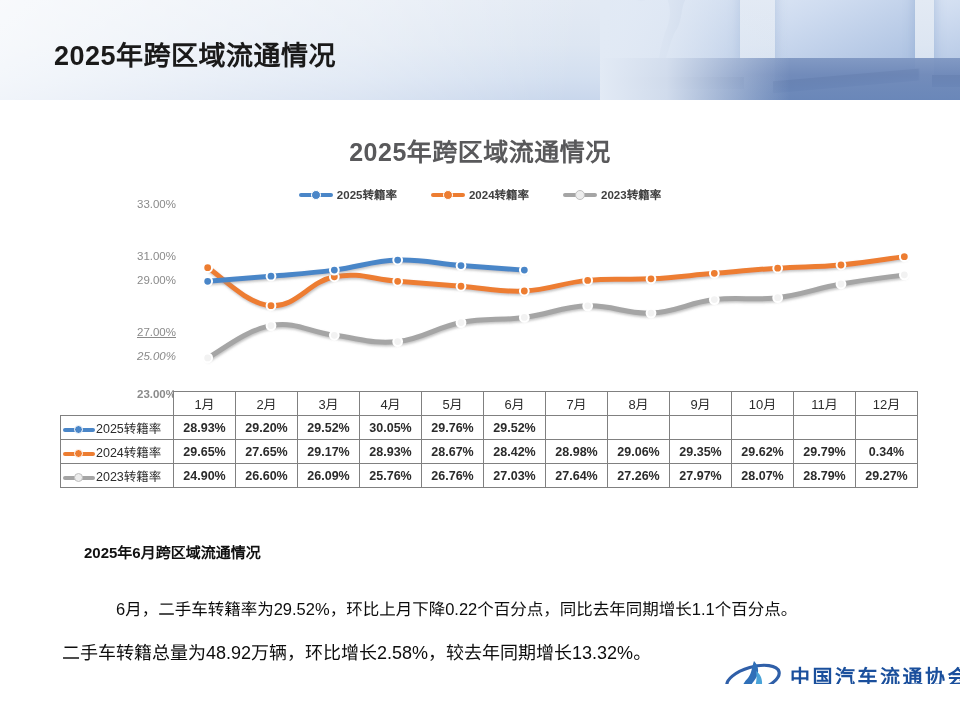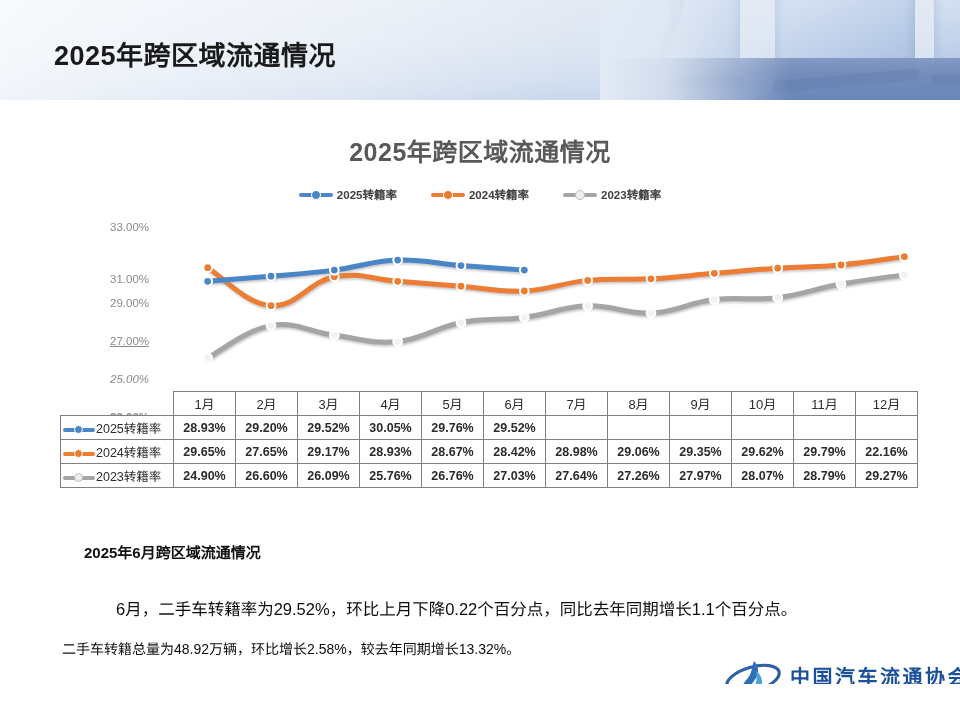--- a/index.html
+++ b/index.html
@@ -130,25 +130,25 @@
 
   #plot-wrap {
     position: absolute;
     left: 0; top: 96px;
     width: 960px; height: 300px;
   }
   .ytick {
     position: absolute;
     right: 0;
     width: 66px;
+    text-align: right;
     font-size: 11.5px;
     color: #8a8a8a;
     transform: translateY(-50%);
     white-space: nowrap;
-    margin-top: 23px;
   }
   #ytick-col {
     position: absolute;
     left: 110px; top: 0; width: 66px; height: 300px;
   }
   #plot-svg {
     position: absolute;
     left: 176px; top: 0;
   }
 
@@ -230,21 +230,21 @@
     width: 880px;
     font-size: 16.5px;
     color: #0d0d0d;
     text-indent: 54px;
     white-space: nowrap;
   }
   #note-line-2 {
     position: absolute;
     left: 62px; top: 108px;
     width: 880px;
-    font-size: 14px;
+    font-size: 18px;
     color: #0d0d0d;
     white-space: nowrap;
   }
 
   
   #logo {
     position: absolute;
     left: 724px; top: 655px;
     width: 228px; height: 58px;
     display: flex;
@@ -340,21 +340,21 @@
           <span class="lk-dot" style="background:#EDEDED;border-color:#BFBFBF"></span>
         </span>
         <span>2023转籍率</span>
       </div>
     </div>
 
     <div id="plot-wrap">
       <div id="ytick-col">
           <div class="ytick" style="top: 198px; font-weight: bold;">23.00%</div>
           <div class="ytick" style="top: 160px; font-style: italic;">25.00%</div>
-          <div class="ytick" style="top: 122px; text-decoration: underline;">27.00%</div>
+          <div class="ytick" style="top: 136px; text-decoration: underline;">27.00%</div>
           <div class="ytick" style="top: 84px;">29.00%</div>
           <div class="ytick" style="top: 60px;">31.00%</div>
           <div class="ytick" style="top: 8px;">33.00%</div>
         </div>
       <svg id="plot-svg" width="760" height="300">
         <defs>
           <filter id="softshadow" x="-20%" y="-20%" width="150%" height="160%">
             <feDropShadow dx="0.8" dy="1.6" stdDeviation="1.3" flood-color="#8e8e8e" flood-opacity="0.55"></feDropShadow>
           </filter>
         </defs>
@@ -443,21 +443,21 @@
           <td class="val">27.65%</td>
           <td class="val">29.17%</td>
           <td class="val">28.93%</td>
           <td class="val">28.67%</td>
           <td class="val">28.42%</td>
           <td class="val">28.98%</td>
           <td class="val">29.06%</td>
           <td class="val">29.35%</td>
           <td class="val">29.62%</td>
           <td class="val">29.79%</td>
-          <td class="val">22.16%</td>
+          <td class="val">0.34%</td>
         </tr>
         <tr>
           <td class="series-label"><span class="tbl-key"><span class="tk-line" style="background: rgb(165, 165, 165);"></span><span class="tk-dot" style="background: rgb(237, 237, 237); border-color: rgb(191, 191, 191);"></span></span><span>2023转籍率</span></td>
           <td class="val">24.90%</td>
           <td class="val">26.60%</td>
           <td class="val">26.09%</td>
           <td class="val">25.76%</td>
           <td class="val">26.76%</td>
           <td class="val">27.03%</td>
           <td class="val">27.64%</td>

